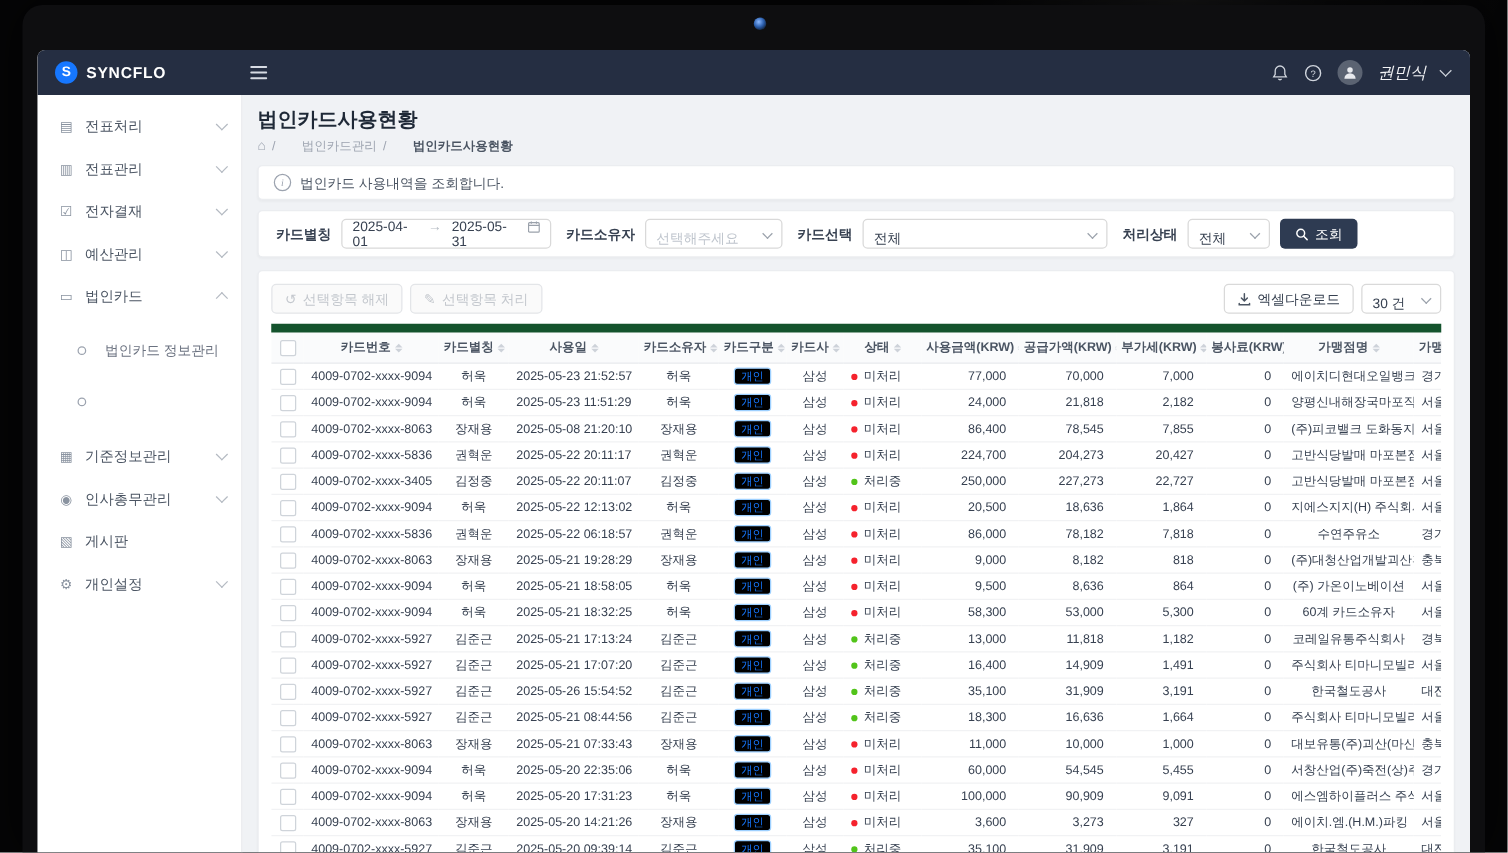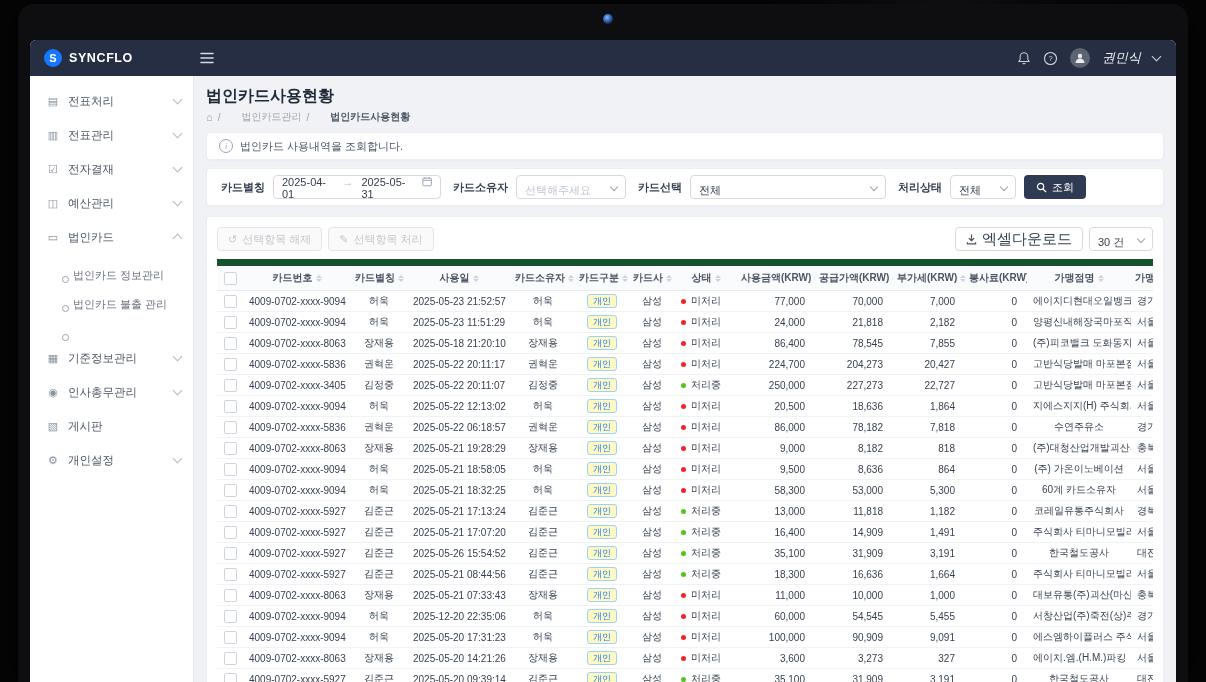--- a/index.html
+++ b/index.html
@@ -24,21 +24,21 @@
   .chev.up{transform:rotate(-135deg);margin-top:3px;}
   .chev.white{border-color:#cfd4dc;}
 
   
   .app-body{flex:1;display:flex;overflow:hidden;}
   .sidebar{width:164px;min-width:164px;background:#fff;border-right:1px solid #e6e8eb;padding-top:8px;box-sizing:border-box;overflow:hidden;}
   .sb-item{height:34px;display:flex;align-items:center;gap:8px;padding:0 12px 0 16px;font-size:11.5px;color:#4b5563;cursor:pointer;}
   .sb-ic{width:14px;text-align:center;color:#8a93a0;font-size:11px;}
   .sb-lb{flex:1;}
   .sb-item .chev{border-color:#b4bac2;}
-  .sb-sub{height:29px;display:flex;align-items:flex-end;gap:4px;margin:0 6px;padding-left:26px;font-size:11px;color:#6b7280;border-radius:4px;cursor:pointer;}
+  .sb-sub{height:29px;display:flex;align-items:center;gap:15px;margin:12px 6px;padding-left:26px;font-size:11px;color:#6b7280;border-radius:4px;cursor:pointer;}
   .sub-dot{width:5px;height:5px;border:1px solid #9ca3af;border-radius:50%;display:inline-block;}
   .sb-sub.active{background:#e8f2fe;color:#1677ff;}
   .sb-sub.active .sub-dot{border-color:#1677ff;}
 
   .main{flex:1;padding:10px 12px 0 12px;box-sizing:border-box;display:flex;flex-direction:column;overflow:hidden;}
   .page-head h1{margin:0;font-size:16px;font-weight:bold;color:#1f2937;}
   .breadcrumb{display:flex;align-items:center;gap:5px;font-size:10px;color:#9ca3af;margin-top:3px;}
   .bc-home{font-size:11px;line-height:10px;cursor:pointer;}
   .bc-item{cursor:pointer;margin-left:16px;}
   .bc-item.current{color:#4b5563;font-weight:bold;cursor:default;}
@@ -60,36 +60,36 @@
   .sel-status{width:66px;}
   .sel-size{width:64px;}
   .btn-primary{height:24px;background:#2e3b52;color:#fff;border:none;border-radius:4px;display:flex;align-items:center;gap:5px;padding:0 12px;font-size:11px;cursor:pointer;font-family:inherit;}
 
   .table-card{margin-top:10px;flex:1;padding:10px 10px 0 10px;display:flex;flex-direction:column;overflow:hidden;border-bottom:none;border-radius:4px 4px 0 0;}
   .toolbar{display:flex;align-items:center;margin-bottom:8px;}
   .tb-left{display:flex;gap:6px;}
   .tb-right{margin-left:auto;display:flex;gap:6px;align-items:center;}
   .btn-disabled{height:24px;background:#fafafa;border:1px solid #e3e5e8;border-radius:4px;color:#c3c7cd;font-size:11px;display:flex;align-items:center;gap:5px;padding:0 10px;cursor:not-allowed;font-family:inherit;}
   .btn-disabled .bic{font-size:11px;}
-  .btn-outline{height:24px;background:#fff;border:1px solid #d9d9d9;border-radius:4px;color:#374151;font-size:15px;display:flex;align-items:center;gap:5px;padding:0 10px;cursor:pointer;font-family:inherit;}
+  .btn-outline{height:24px;background:#fff;border:1px solid #d9d9d9;border-radius:4px;color:#374151;font-size:11px;display:flex;align-items:center;gap:5px;padding:0 10px;cursor:pointer;font-family:inherit;}
 
   .table-wrap{flex:1;overflow:hidden;border-top:7px solid #14532d;}
   table{width:100%;border-collapse:collapse;table-layout:fixed;font-size:10px;color:#374151;}
   thead th{height:24px;background:#fafbfc;border-bottom:1px solid #e8eaed;font-size:10px;color:#4b5563;font-weight:bold;padding:0 4px;white-space:nowrap;overflow:hidden;cursor:pointer;}
   .th-in{display:inline-flex;align-items:center;gap:3px;}
   .sorter{display:inline-flex;flex-direction:column;gap:1px;}
   .sorter .tu{width:0;height:0;border-left:3px solid transparent;border-right:3px solid transparent;border-bottom:3.5px solid #cdd2d9;}
   .sorter .td{width:0;height:0;border-left:3px solid transparent;border-right:3px solid transparent;border-top:3.5px solid #cdd2d9;}
   tbody td{height:20px;border-bottom:1px solid #f1f2f4;padding:0 6px;white-space:nowrap;overflow:hidden;}
   td.al-right{text-align:right;padding-right:10px;}
   td.al-center{text-align:center;}
   td.al-left{text-align:left;}
   .col-cb{width:26px;text-align:center;padding:0!important;}
   .cb{width:11px;height:11px;border:1px solid #cfd4da;border-radius:2px;background:#fff;display:inline-block;vertical-align:middle;cursor:pointer;}
-  .badge{display:inline-block;background:#fef9c3;border:1px solid #9ed0ff;color:#1677ff;font-size:9px;line-height:12px;padding:0 5px;border-radius:3px;}
+  .badge{display:inline-block;background:#000000;border:1px solid #9ed0ff;color:#1677ff;font-size:9px;line-height:12px;padding:0 5px;border-radius:3px;}
   .dot{width:5px;height:5px;border-radius:50%;display:inline-block;margin-right:5px;vertical-align:middle;}
   .dot.red{background:#f5222d;}
   .dot.green{background:#52c41a;}
 </style>
 </head>
 <body>
 
 <div class="bg-glow"></div>
 <div class="laptop">
   <div class="camera"></div>
@@ -156,24 +156,20 @@
               <span class="sb-ic">▭</span>
               <span class="sb-lb">법인카드</span>
               <span class="chev up"></span>
             </div>
             <div class="sb-sub">
               <span class="sub-dot"></span>
               <span>법인카드 정보관리</span>
             </div>
             <div class="sb-sub">
               <span class="sub-dot"></span>
-              <span>법인카드 불출 관리</span>
-            </div>
-            <div class="sb-sub">
-              <span class="sub-dot"></span>
             </div>
             <div class="sb-item">
               <span class="sb-ic">▦</span>
               <span class="sb-lb">기준정보관리</span>
               <span class="chev down"></span>
             </div>
             <div class="sb-item">
               <span class="sb-ic">◉</span>
               <span class="sb-lb">인사총무관리</span>
               <span class="chev down"></span>
@@ -384,21 +380,21 @@
                     <td class="al-right">21,818</td>
                     <td class="al-right">2,182</td>
                     <td class="al-right">0</td>
                     <td class="al-center">양평신내해장국마포직영점</td>
                     <td class="al-left">서울 마포구 토정로31길 24, E편한세상상가 1층 101호 (...</td>
                   </tr>
                   <tr>
                     <td class="col-cb"><span class="cb"></span></td>
                     <td class="al-center">4009-0702-xxxx-8063</td>
                     <td class="al-center">장재용</td>
-                    <td class="al-center">2025-05-18 21:20:10</td>
+                    <td class="al-center">2025-05-08 21:20:10</td>
                     <td class="al-center">장재용</td>
                     <td class="al-center"><span class="badge">개인</span></td>
                     <td class="al-center">삼성</td>
                     <td class="al-left"><span class="dot red"></span>미처리</td>
                     <td class="al-right">86,400</td>
                     <td class="al-right">78,545</td>
                     <td class="al-right">7,855</td>
                     <td class="al-right">0</td>
                     <td class="al-center">(주)피코밸크 도화동지니...</td>
                     <td class="al-left">서울 마포구 삼개로 15-8, 1층 (도화동)</td>
@@ -592,21 +588,21 @@
                     <td class="al-right">10,000</td>
                     <td class="al-right">1,000</td>
                     <td class="al-right">0</td>
                     <td class="al-center">대보유통(주)괴산(마산)...</td>
                     <td class="al-left">충북 괴산군 장연면 중부내륙고속도로 205,</td>
                   </tr>
                   <tr>
                     <td class="col-cb"><span class="cb"></span></td>
                     <td class="al-center">4009-0702-xxxx-9094</td>
                     <td class="al-center">허욱</td>
-                    <td class="al-center">2025-12-20 22:35:06</td>
+                    <td class="al-center">2025-05-20 22:35:06</td>
                     <td class="al-center">허욱</td>
                     <td class="al-center"><span class="badge">개인</span></td>
                     <td class="al-center">삼성</td>
                     <td class="al-left"><span class="dot red"></span>미처리</td>
                     <td class="al-right">60,000</td>
                     <td class="al-right">54,545</td>
                     <td class="al-right">5,455</td>
                     <td class="al-right">0</td>
                     <td class="al-center">서창산업(주)죽전(상)주...</td>
                     <td class="al-left">경기 용인시 수지구 용구대로2771번길 37,(죽전2동)</td>

